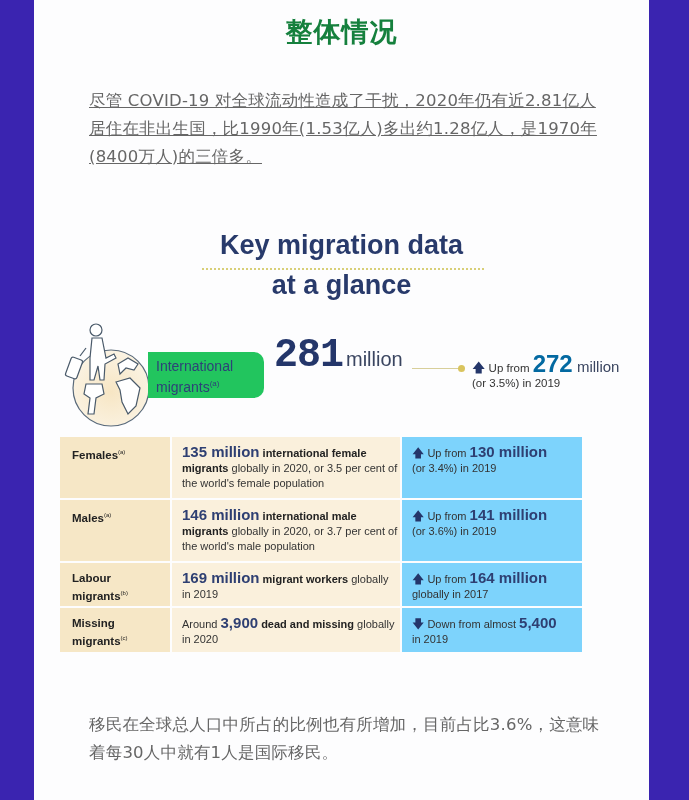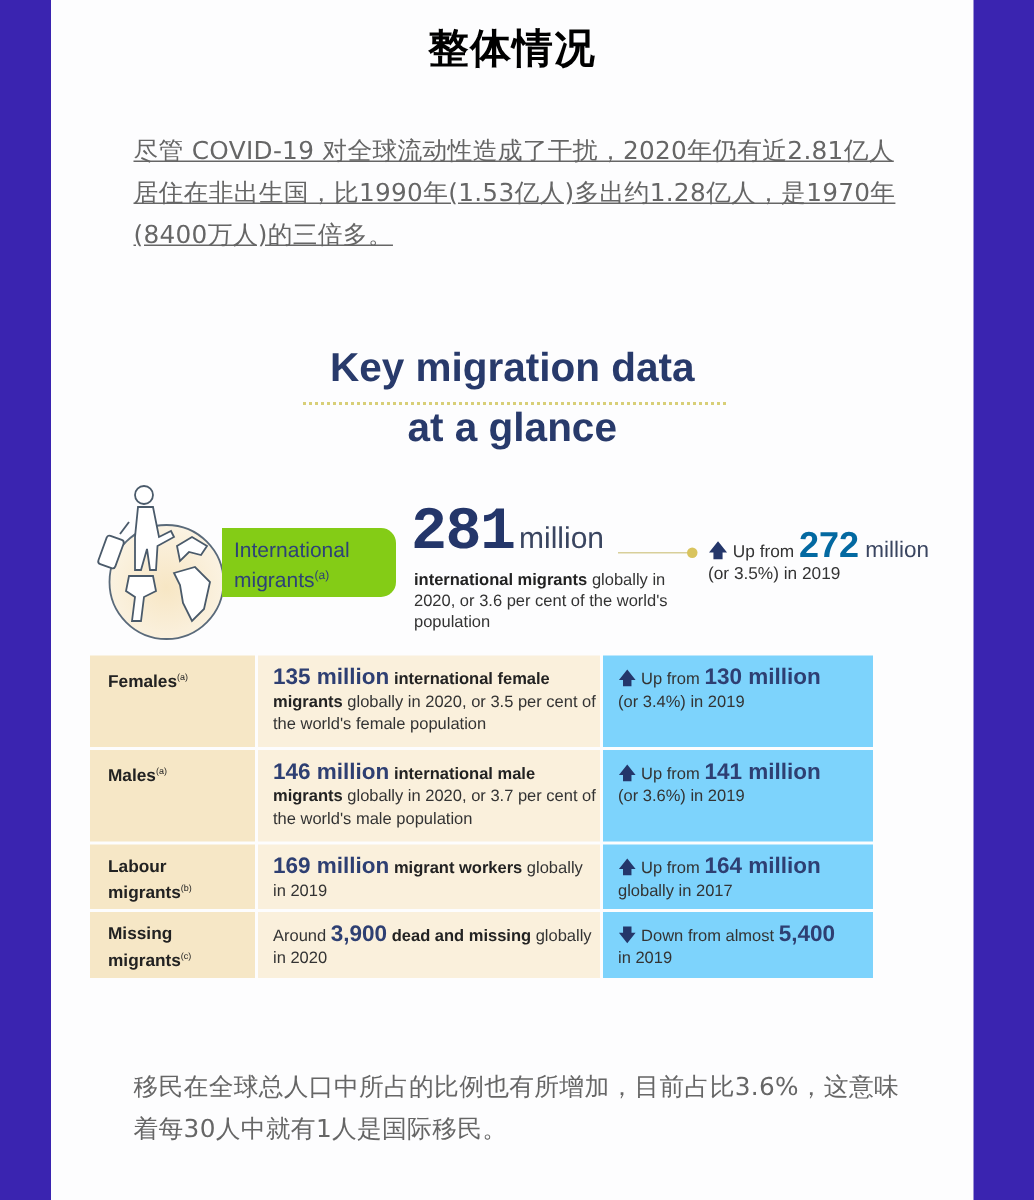--- a/index.html
+++ b/index.html
@@ -10,21 +10,21 @@
     position: relative;
   }
   .panel {
     position: absolute;
     left: 34px; top: 0; width: 615px; height: 800px;
     background: #fdfdfe;
   }
   .cn-title {
     position: absolute; left: 0; width: 615px; top: 14px;
     text-align: center;
-    font-size: 27px; font-weight: bold; color: #000000;
+    font-size: 27px; font-weight: bold; color: #15803d;
     letter-spacing: 1px;
   }
   .cn-para {
     position: absolute; left: 55px; width: 520px;
     font-size: 16.5px; line-height: 28px; color: #666;
     letter-spacing: 0.2px;
   }
   .cn-para.p1 { top: 87px; text-decoration: underline; }
   .cn-para.p2 { top: 711px; }
   .en-title {
@@ -36,21 +36,21 @@
   .en-title.t2 { top: 270px; }
   .dotted {
     position: absolute; left: 168px; width: 282px; top: 268px;
     border-top: 2px dotted #d8cf78;
   }
   .globe {
     position: absolute; left: 22px; top: 318px; width: 100px; height: 110px;
   }
   .pill {
     position: absolute; left: 114px; top: 352px; width: 116px; height: 46px;
-    background: #84cc16; border-radius: 0 10px 10px 0;
+    background: #22c55e; border-radius: 0 10px 10px 0;
     padding: 5px 0 0 8px;
     font-family: "Liberation Sans", sans-serif;
     font-size: 14px; line-height: 18px; color: #2d4277;
   }
   .pill sup { font-size: 8px; }
   .big-num {
     position: absolute; left: 240px; top: 333px;
     font-family: "Liberation Sans", sans-serif;
     color: #24366a;
   }
@@ -141,23 +141,20 @@
   </svg>
 
   <div class="pill">
     <span>International</span><br>
     <span>migrants</span><sup>(a)</sup>
   </div>
 
   <div class="big-num">
     <span class="n">281</span><span class="u">million</span>
   </div>
-  <div class="big-desc">
-    <b>international migrants</b><span> globally in 2020, or 3.6 per cent of the world's population</span>
-  </div>
 
   <div class="connector"></div>
   <div class="connector-dot"></div>
 
   <div class="big-right">
     <span class="arrow">🡅</span>
     <span>Up from </span><span class="v">272</span><span class="u"> million</span><br>
     <span>(or 3.5%) in 2019</span>
   </div>
 

